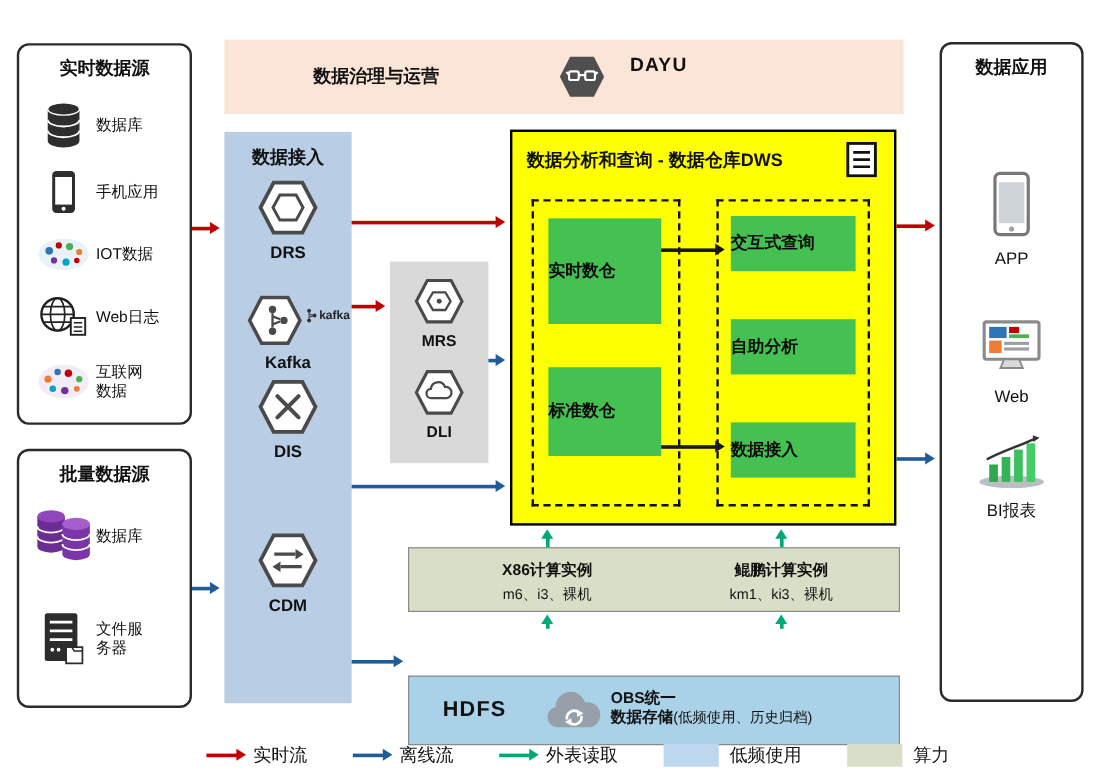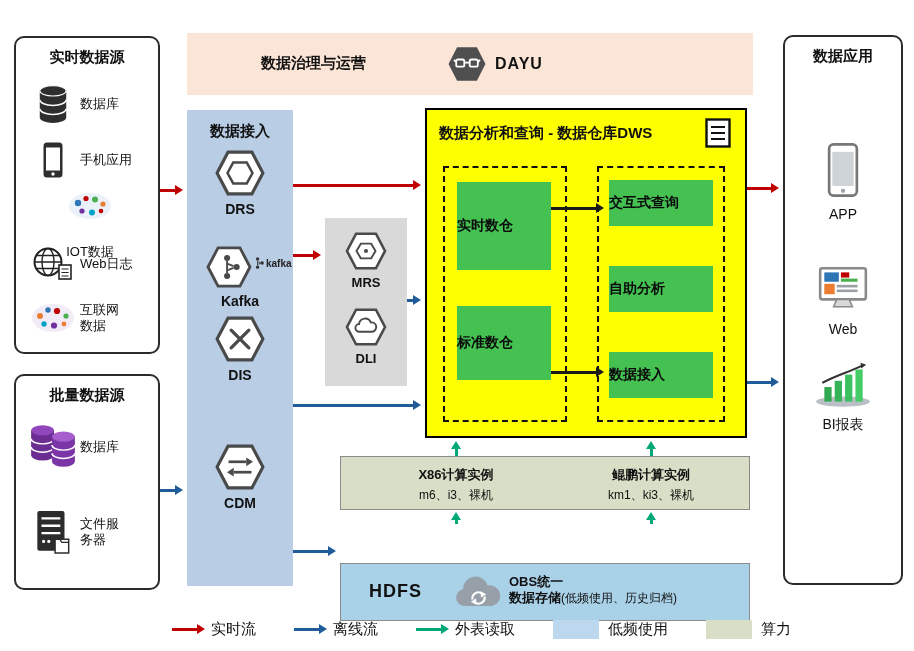--- a/index.html
+++ b/index.html
@@ -9,21 +9,21 @@
     font-family:"Liberation Sans","DejaVu Sans",sans-serif;color:#111;
   }
 
   
   .panel{position:absolute;background:#fff;border:2px solid #2b2b2b;border-radius:10px}
   .panel-title{font-size:15px;font-weight:bold;text-align:center;margin-top:10px}
 
   
   .governance{position:absolute;background:var(--governance-bg,#fbe5d6)}
   .gov-title{position:absolute;left:74px;top:21px;font-size:15px;font-weight:bold}
-  .dayu{position:absolute;left:260px;top:13px;display:flex;align-items:center;gap:8px}
+  .dayu{position:absolute;left:278px;top:13px;display:flex;align-items:flex-start;gap:20px}
   .dayu-label{font-size:16px;font-weight:bold;letter-spacing:1px}
 
   .ingest{position:absolute;background:var(--ingest-bg,#b9cde5)}
   .ingest-title{font-size:15px;font-weight:bold;text-align:center;margin-top:12px}
   .svc{position:absolute;left:0;width:100%;text-align:center}
   .svc .icon{display:inline-block;line-height:0}
   .svc-label{font-weight:bold;font-size:14px;margin-top:1px}
   .kafka-badge{position:absolute;left:66px;top:10px;display:flex;align-items:center;gap:2px}
   .kb-text{font-size:10px;font-weight:bold;color:#222}
 
@@ -118,21 +118,21 @@
       <span class="icon-cell">
         <svg width="22" height="38" viewBox="0 0 22 38">
           <rect x="1.5" y="1.5" width="19" height="35" rx="3.5" fill="#2e2e2e"></rect>
           <rect x="4" y="6.5" width="14" height="23" fill="#fff"></rect>
           <circle cx="11" cy="33" r="1.7" fill="#fff"></circle>
         </svg>
       </span>
       <span class="src-label">手机应用</span>
     </div>
 
-    <div class="src-item" style="top:152px;height:44px;flex-direction:column;">
+    <div class="src-item" style="top:152px;height:44px;">
       <span class="icon-cell">
         <svg width="46" height="32" viewBox="0 0 46 32">
           <ellipse cx="23" cy="16" rx="21" ry="13" fill="#eaf1f9"></ellipse>
           <circle cx="11" cy="13" r="3.2" fill="#2e75b6"></circle>
           <circle cx="19" cy="8.5" r="2.6" fill="#c00000"></circle>
           <circle cx="28" cy="9.5" r="3" fill="#4caf50"></circle>
           <circle cx="36" cy="14" r="2.6" fill="#ed7d31"></circle>
           <circle cx="15" cy="21" r="2.6" fill="#7030a0"></circle>
           <circle cx="25" cy="22.5" r="3" fill="#00a3c7"></circle>
           <circle cx="34" cy="21" r="2.3" fill="#c00000"></circle>

